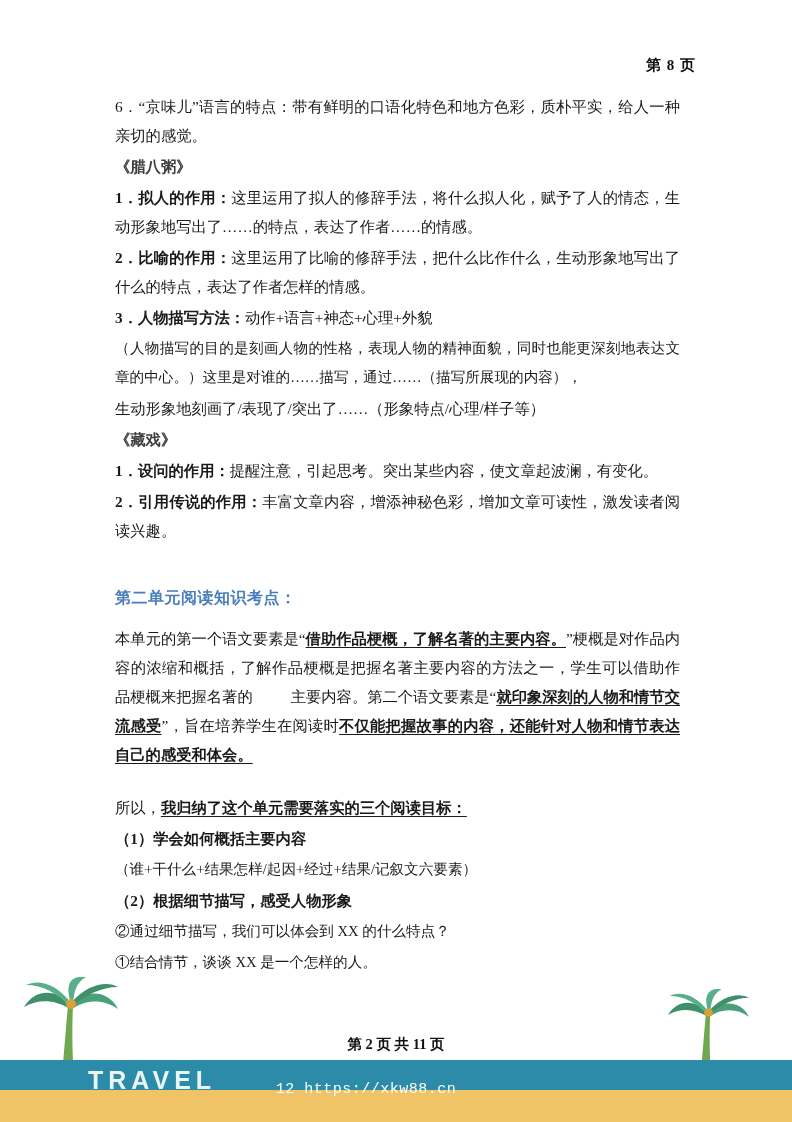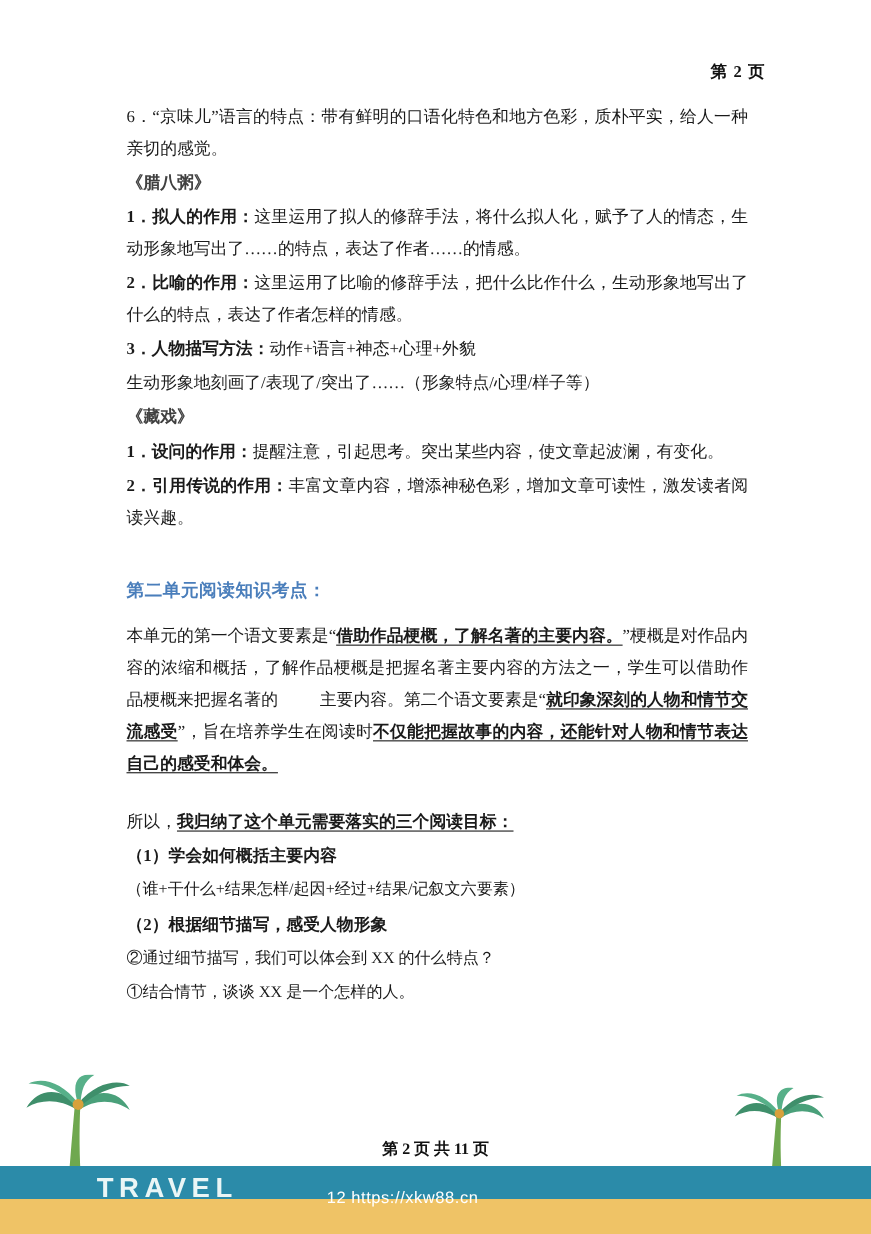--- a/index.html
+++ b/index.html
@@ -120,45 +120,46 @@
     font-size: 14.5px;
     font-weight: bold;
     color: #111;
   }
   .url-line {
     position: absolute;
     bottom: 24px;
     left: 0;
     width: 732px;
     text-align: center;
-    font-family: Liberation Sans, sans-serif;
+    font-family: Liberation Mono, monospace;
     font-size: 15px;
     color: #ffffff;
     letter-spacing: 0.5px;
   }
 </style>
 </head>
 <body>
 
 <div class="page">
 
-  <div class="header-right">第 2 页</div>
+  <div class="header-right">第 8 页</div>
 
   <div class="content">
 
     <p><span>6．“京味儿”语言的特点：带有鲜明的口语化特色和地方色彩，质朴平实，给人一种亲切的感觉。</span></p>
 
     <p class="red">《腊八粥》</p>
 
     <p><span class="bold">1．拟人的作用：</span><span>这里运用了拟人的修辞手法，将什么拟人化，赋予了人的情态，生动形象地写出了……的特点，表达了作者……的情感。</span></p>
 
     <p><span class="bold">2．比喻的作用：</span><span>这里运用了比喻的修辞手法，把什么比作什么，生动形象地写出了什么的特点，表达了作者怎样的情感。</span></p>
 
     <p><span class="bold">3．人物描写方法：</span><span>动作+语言+神态+心理+外貌</span></p>
 
+    <p class="small-note">（人物描写的目的是刻画人物的性格，表现人物的精神面貌，同时也能更深刻地表达文章的中心。）这里是对谁的……描写，通过……（描写所展现的内容），</p>
 
     <p>生动形象地刻画了/表现了/突出了……（形象特点/心理/样子等）</p>
 
     <p class="red">《藏戏》</p>
 
     <p><span class="bold">1．设问的作用：</span><span>提醒注意，引起思考。突出某些内容，使文章起波澜，有变化。</span></p>
 
     <p><span class="bold">2．引用传说的作用：</span><span>丰富文章内容，增添神秘色彩，增加文章可读性，激发读者阅读兴趣。</span></p>
 
     <div class="gap-lg"></div>

